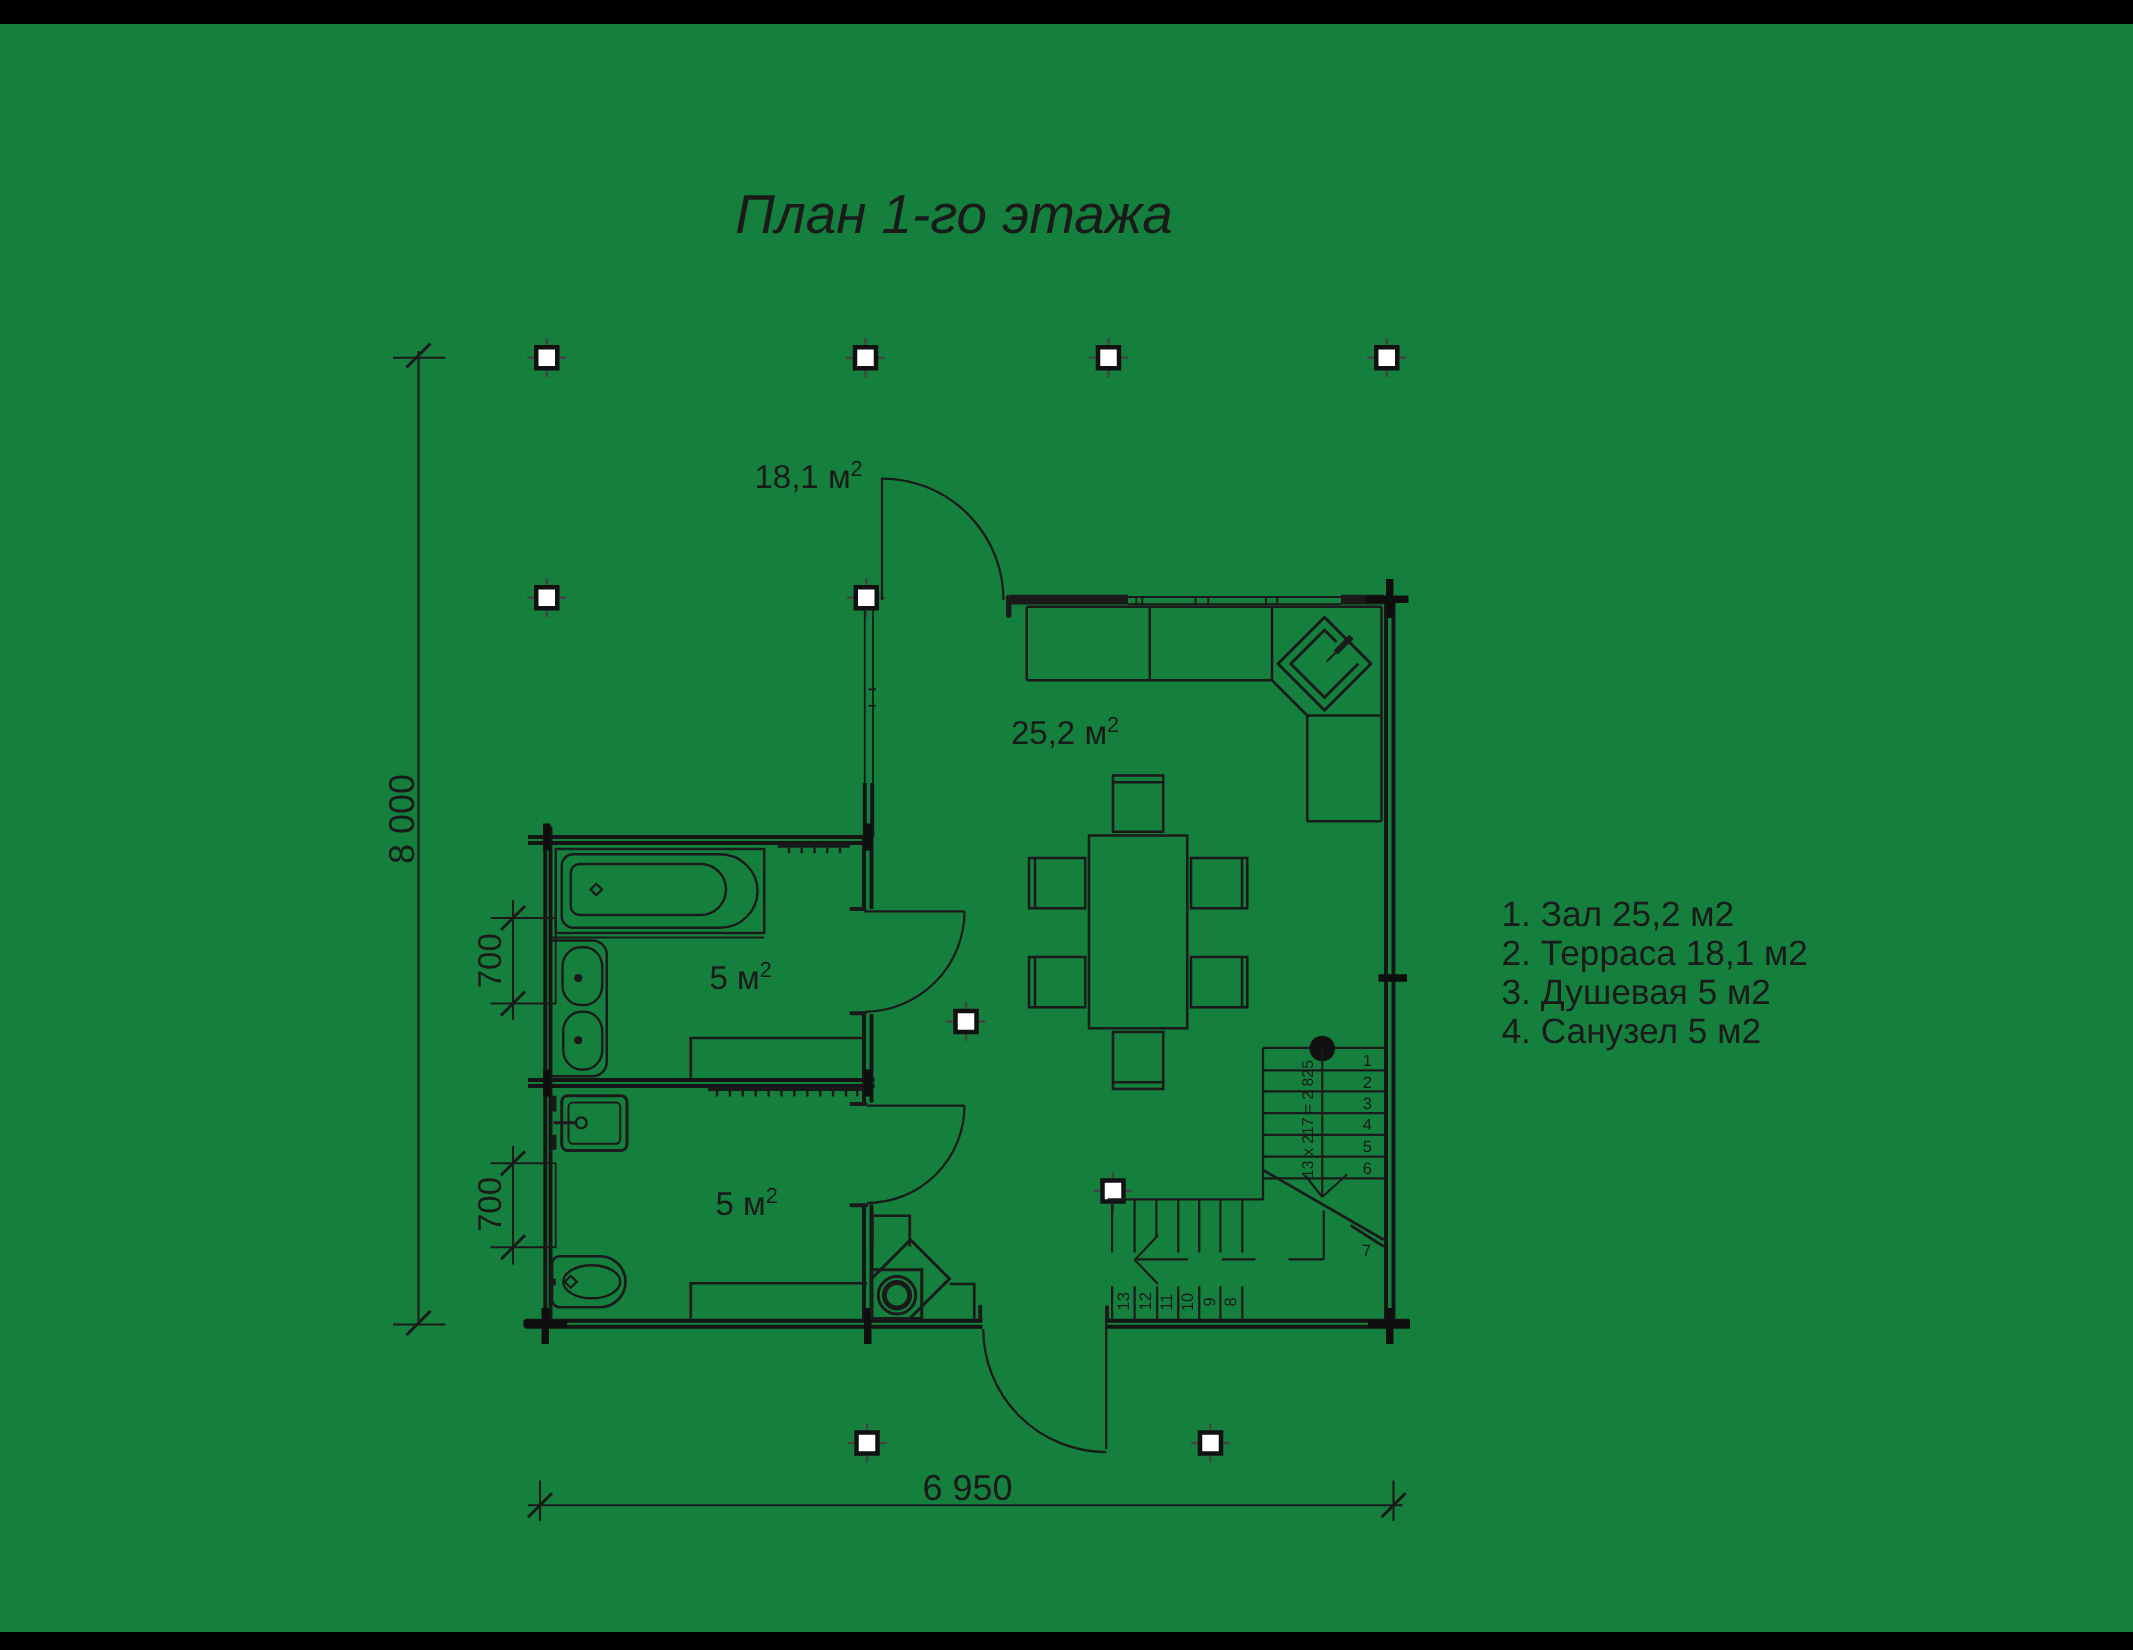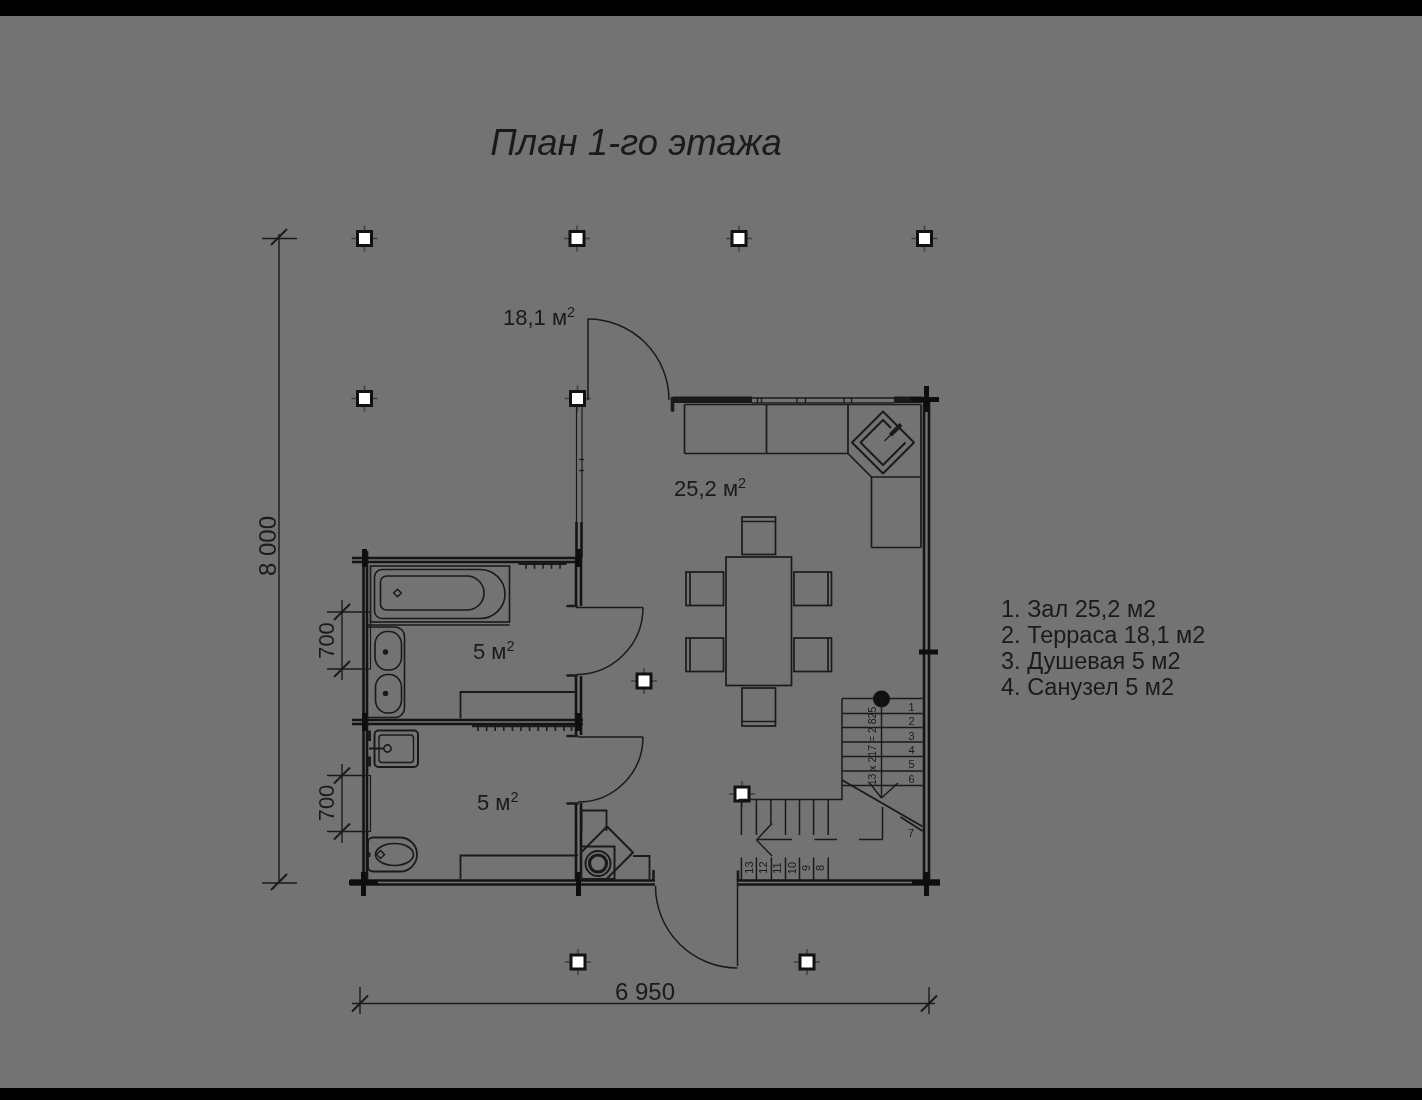--- a/index.html
+++ b/index.html
@@ -1,16 +1,16 @@
 <!DOCTYPE html>
 <html><head>
 <meta charset="utf-8">
 <style>
   html,body{margin:0;padding:0;background:#fff;}
-  .page{position:relative;width:1422px;height:1100px;background:#737373;overflow:hidden;
+  .page{position:relative;width:1422px;height:1100px;background:#15803d;overflow:hidden;
         font-family:"Liberation Sans", sans-serif;}
   svg{position:absolute;left:0;top:0;}
   text{fill:#1a1a1a;}
 </style>
 </head>
 <body>
 <div class="page">
 <svg width="1422" height="1100" viewBox="0 0 1422 1100">
   <defs>
     <g id="cm">

